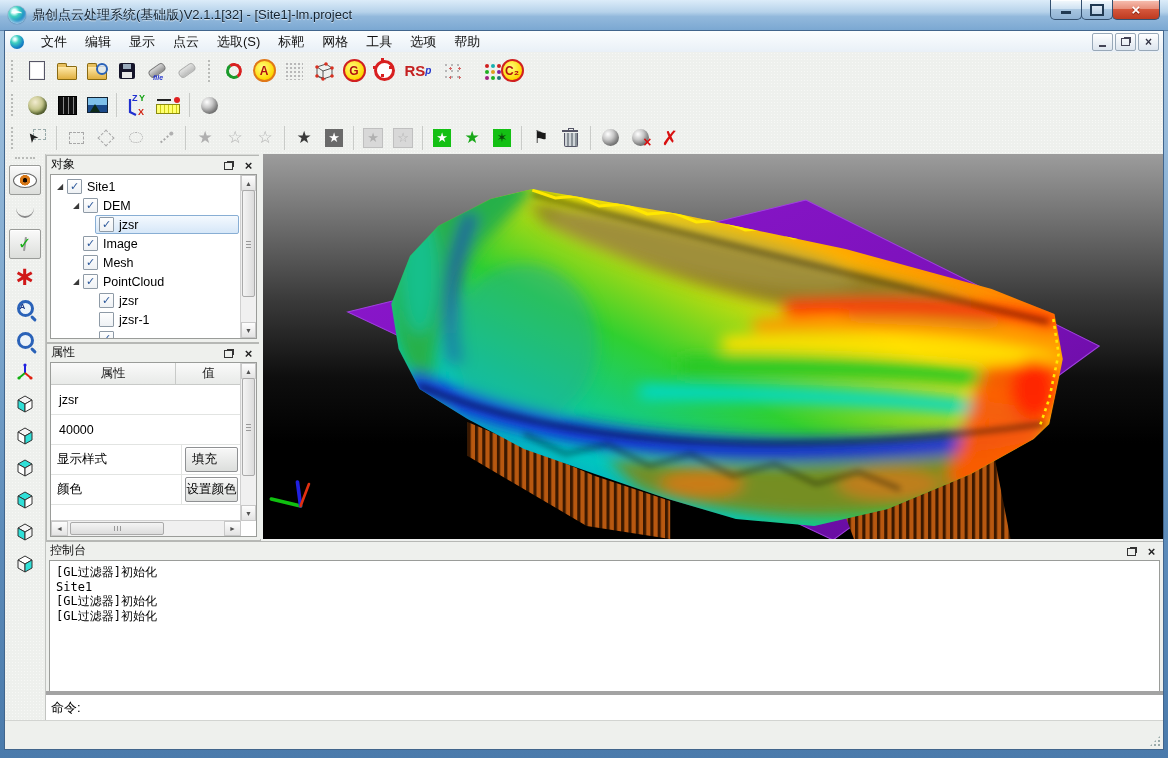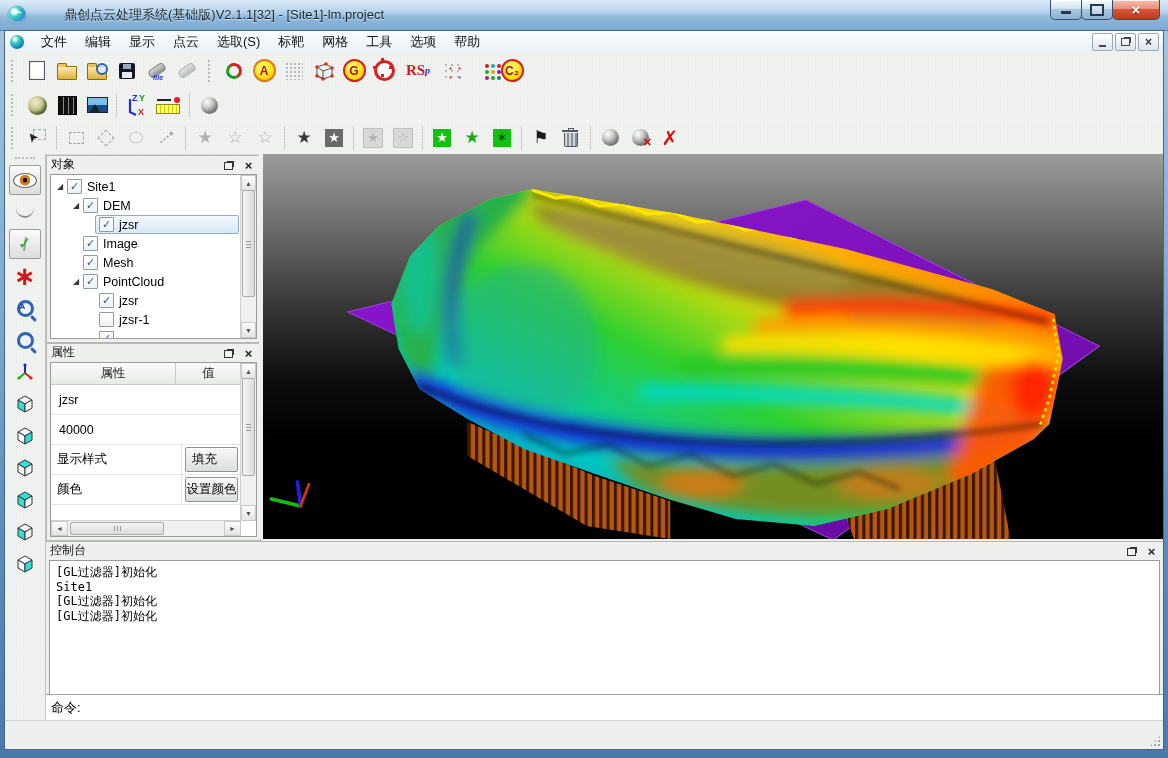--- a/index.html
+++ b/index.html
@@ -1,19 +1,19 @@
 <!DOCTYPE html>
 <html><head>
 <meta charset="utf-8">
 <style>
   html,body{margin:0;padding:0;}
   body{width:1168px;height:758px;position:relative;font-family:"Liberation Sans","DejaVu Sans",sans-serif;font-size:13px;overflow:hidden;background:#000;}
   .window{position:absolute;inset:0;background:linear-gradient(180deg,#a9c7e2 0%,#7fa9cf 40%,#5d8cba 70%,#4a7aab 100%);}
   
-  .titlebar{position:absolute;left:0;top:0;width:100%;height:30px;background:linear-gradient(180deg,#dcecf9 0%,#b6d2ea 40%,#93b9dc 55%,#7ba8d2 100%);border-bottom:1px solid #5b82ab;display:flex;align-items:center;gap:32px;}
+  .titlebar{position:absolute;left:0;top:0;width:100%;height:30px;background:linear-gradient(180deg,#dcecf9 0%,#b6d2ea 40%,#93b9dc 55%,#7ba8d2 100%);border-bottom:1px solid #5b82ab;display:flex;align-items:center;}
   .app-ico{width:18px;height:18px;border-radius:50%;margin:0 6px 0 8px;background:radial-gradient(circle at 35% 30%,#e8ffff 0 2px,#3fd0c0 30%,#1581c6 65%,#0a5a96);box-shadow:inset 0 -2px 3px rgba(255,255,255,.6),0 0 1px #246;position:relative;}
   .app-ico::after{content:"";position:absolute;left:3px;top:5px;width:11px;height:3px;border-radius:50%;border-top:2px solid rgba(255,255,255,.9);}
   .title-text{color:#13222f;text-shadow:0 1px 1px rgba(255,255,255,.7);font-size:13px;}
   .winbtns{position:absolute;right:8px;top:0;display:flex;}
   .wbtn{height:19px;border:1px solid #34506e;border-top:none;border-radius:0 0 5px 5px;display:flex;align-items:center;justify-content:center;margin-left:-1px;background:linear-gradient(180deg,#f5fafd 0%,#cfe2f2 45%,#a9c6e0 50%,#8fb2d4 100%);box-shadow:inset 0 1px 0 rgba(255,255,255,.8);cursor:pointer;}
   .wbtn.min,.wbtn.max{width:30px;}
   .wbtn.close{width:46px;background:linear-gradient(180deg,#f7c0b2 0%,#e8907c 45%,#d5573c 50%,#bd3a20 100%);}
   .g-minbar{width:10px;height:3px;background:#223a52;margin-top:6px;}
   .g-maxbox{width:10px;height:8px;border:2px solid #223a52;background:linear-gradient(#dfeaf4,#b9cfe4);}
   .g-closex{color:#fff;font-weight:bold;font-size:15px;line-height:15px;text-shadow:0 1px 1px #7a1a08;}
@@ -47,21 +47,21 @@
   .i-save::after{content:"";position:absolute;left:4px;top:1px;width:8px;height:5px;background:#9ab;}
   .i-pliers{width:16px;height:7px;background:linear-gradient(#d8d8d8,#909090);border:1px solid #777;border-radius:4px;transform:rotate(-35deg);position:relative;}
   .i-pliers.lbl::after{content:"file";position:absolute;left:0px;top:6px;transform:rotate(35deg);font-size:7px;font-style:italic;font-weight:bold;color:#2233cc;}
   .i-regarr{width:18px;height:18px;position:relative;}
   .i-regarr::before{content:"";position:absolute;left:1px;bottom:1px;width:10px;height:10px;border:3px solid #1a9a2a;border-top-color:transparent;border-right-color:transparent;border-radius:50%;transform:rotate(10deg);}
   .i-regarr::after{content:"";position:absolute;right:1px;top:1px;width:10px;height:10px;border:3px solid #d82020;border-bottom-color:transparent;border-left-color:transparent;border-radius:50%;transform:rotate(10deg);}
   .i-ball{width:19px;height:19px;border-radius:50%;background:radial-gradient(circle at 40% 35%,#ffff80,#ffd800 70%,#e0a000);border:2px solid #e07818;color:#b01010;font-weight:bold;font-size:12px;display:flex;align-items:center;justify-content:center;}
   .i-dots{width:18px;height:18px;background-image:radial-gradient(#b8b8b8 1px,transparent 1.2px);background-size:4px 4px;}
   .i-ring{width:15px;height:15px;border:3px solid #d82020;border-radius:50%;background:#fff;box-shadow:0 0 0 1px #fff inset;position:relative;}
   .i-ring::after{content:"";position:absolute;left:4px;top:-5px;width:3px;height:3px;background:#d82020;box-shadow:0 16px 0 #d82020,-8px 8px 0 #d82020,8px 8px 0 #d82020;}
-  .i-rsp{font-family:Liberation Serif, serif;font-weight:bold;color:#c42020;font-size:15px;}
+  .i-rsp{font-family:Liberation Sans, sans-serif;font-weight:bold;color:#c42020;font-size:15px;}
   .i-rsp .sub{color:#2233cc;font-size:10px;font-style:italic;}
   .i-scatter{width:18px;height:18px;background-image:radial-gradient(#aaa 1.2px,transparent 1.4px),radial-gradient(#d04040 1.2px,transparent 1.4px);background-size:6px 6px,9px 9px;background-position:0 0,3px 2px;opacity:.8;}
   .i-cgrid{width:4px;height:4px;border-radius:50%;background:#d02020;box-shadow:6px 0 0 #18b0b0,12px 0 0 #d02020,0 6px 0 #20b020,6px 6px 0 #e0a020,12px 6px 0 #8020a0,0 12px 0 #a02080,6px 12px 0 #20b020,12px 12px 0 #207878;margin:-10px -10px 0 0;}
   .i-meshsphere{width:19px;height:19px;border-radius:50%;background:radial-gradient(circle at 38% 32%,#f2ecd0,#c8c890 40%,#8a9a50 70%,#4a5a28);box-shadow:inset -2px -2px 3px rgba(0,0,0,.4);}
   .i-grid9{width:17px;height:17px;border:1px solid #000;background:repeating-linear-gradient(90deg,#101010 0 4px,#888 4px 5px),repeating-linear-gradient(0deg,rgba(16,16,16,0) 0 4px,#888 4px 5px),#101010;}
   .i-image{width:19px;height:14px;background:linear-gradient(#7ec0ea 0 50%,#1a4a8a 50%);border:1px solid #123;position:relative;overflow:hidden;}
   .i-image::before{content:"";position:absolute;left:2px;bottom:0;border-left:5px solid transparent;border-right:5px solid transparent;border-bottom:8px solid #0e2a18;}
   .i-ruler{width:22px;height:8px;background:repeating-linear-gradient(90deg,#ffff70 0 3px,#cfcf10 3px 4px);border:1px solid #8a8a10;position:relative;margin-top:8px;}
   .i-ruler::before{content:"";position:absolute;right:-1px;top:-8px;width:6px;height:6px;border-radius:50%;background:#e02020;}
   .i-ruler::after{content:"";position:absolute;left:0;top:-6px;width:14px;border-top:2px solid #222;}
@@ -138,21 +138,21 @@
   .hthumb{width:92px;margin:1px 2px;background:linear-gradient(#f4f4f4,#dcdcdc);border:1px solid #aaa;border-radius:2px;cursor:pointer;position:relative;}
   .hthumb::after{content:"";position:absolute;top:3px;bottom:3px;left:50%;border-left:1px solid #999;box-shadow:3px 0 0 #999,-3px 0 0 #999;}
   
   .viewport{position:absolute;left:258px;top:123px;right:0;height:385px;background:#000;cursor:crosshair;}
   .viewport svg{display:block;width:100%;height:100%;}
   
   .vsplit{position:absolute;left:254px;top:123px;width:4px;height:385px;background:#eef0ed;cursor:ew-resize;}
   
   .console-lines{padding:4px 6px;font-family:"DejaVu Sans Mono","Liberation Mono",monospace;font-size:12px;line-height:14.5px;color:#000;}
   
-  .cmdbar{position:absolute;left:41px;right:0;bottom:28px;height:26px;background:#fff;border-top:1px solid #a3a3a3;display:flex;align-items:center;padding-left:5px;font-size:13px;color:#000;cursor:text;}
+  .cmdbar{position:absolute;left:41px;right:0;bottom:28px;height:26px;background:#fff;border-top:4px solid #a3a3a3;display:flex;align-items:center;padding-left:5px;font-size:13px;color:#000;cursor:text;}
   
   .statusbar{position:absolute;left:0;right:0;bottom:0;height:28px;background:#eef0ed;border-top:1px solid #d2d4d1;}
   .grip{position:absolute;right:2px;bottom:2px;width:12px;height:12px;background-image:radial-gradient(#9aa 1.3px,transparent 1.5px);background-size:4px 4px;background-position:bottom right;clip-path:polygon(100% 0,100% 100%,0 100%);}
 </style>
 </head>
 <body>
 
 <div class="window">
 
   <div class="titlebar">

